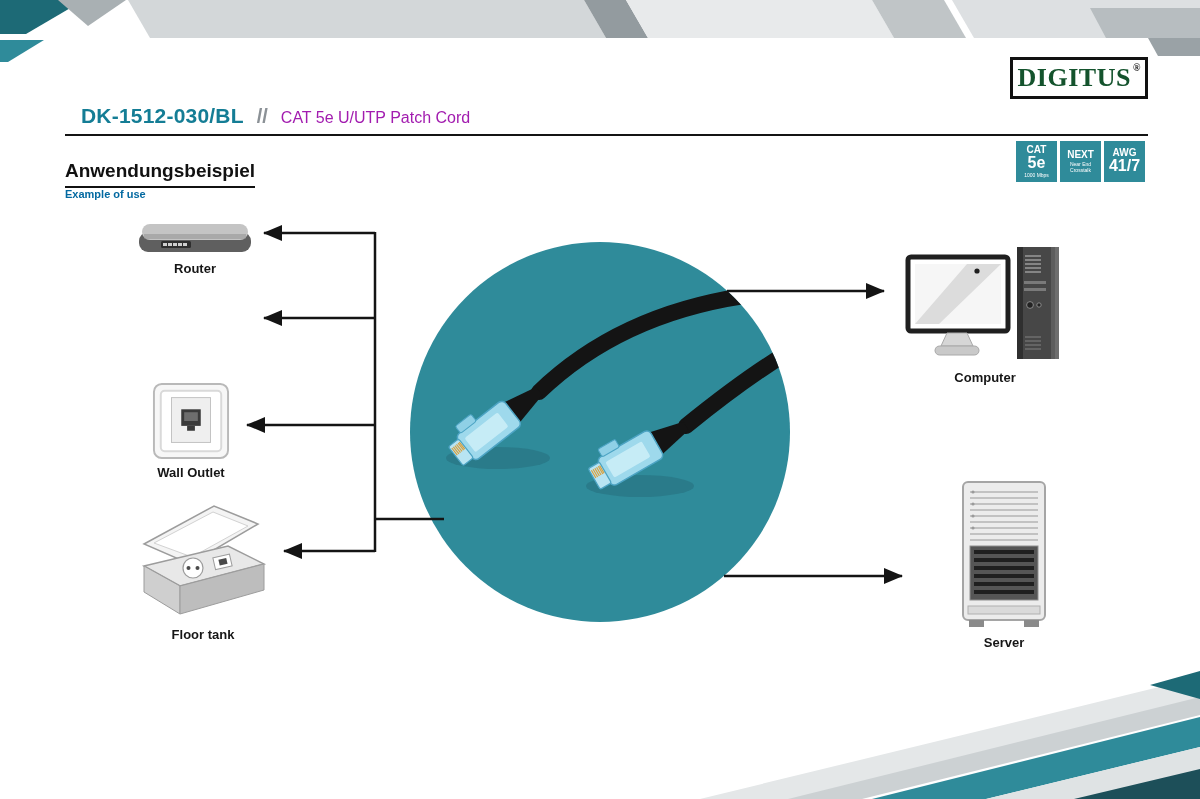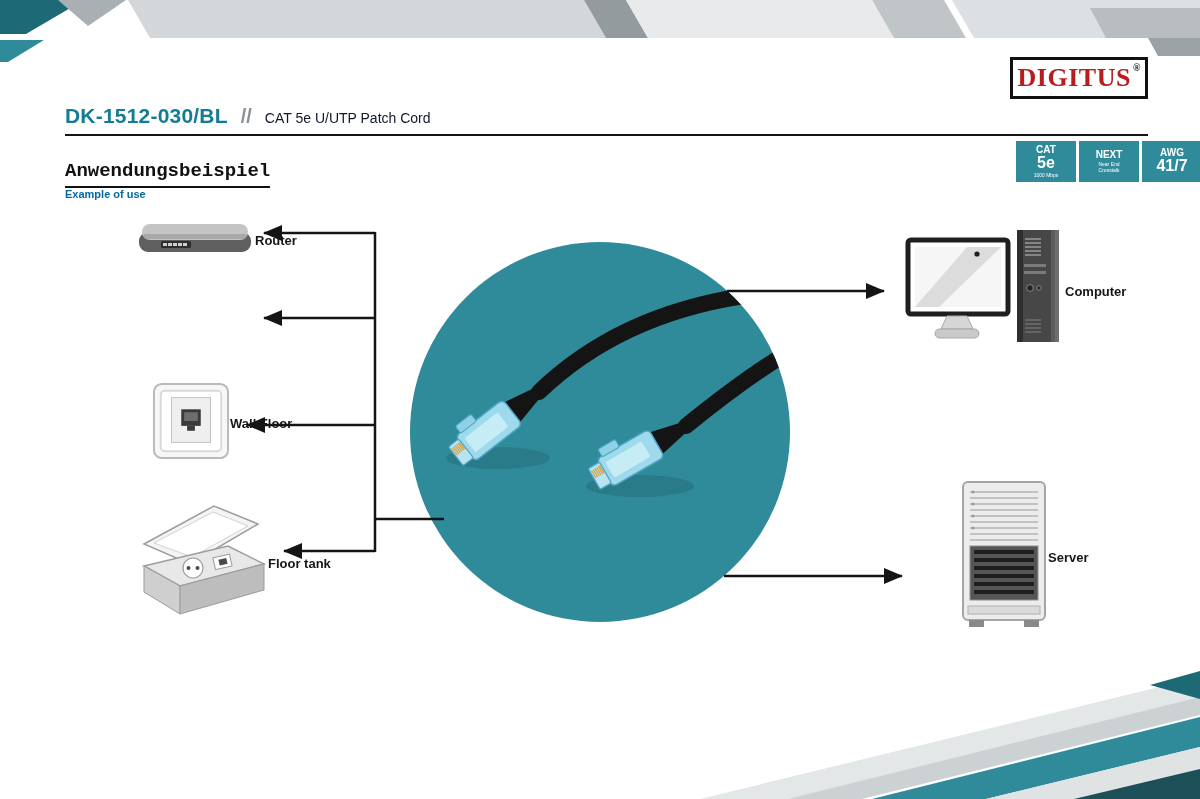--- a/index.html
+++ b/index.html
@@ -9,43 +9,43 @@
   }
   
   #topdeco{position:absolute;top:0;left:0;}
   #botdeco{position:absolute;bottom:0;left:0;}
   
   .logo-box{
     position:absolute;left:1010px;top:57px;width:138px;height:42px;
     border:3px solid #111;display:flex;align-items:center;justify-content:center;
     background:#fff;box-sizing:border-box;
   }
-  .logo-text{font-family:"Liberation Serif", serif;font-weight:700;font-size:26px;letter-spacing:0.5px;color:#b91c1c;}
+  .logo-text{font-family:"Liberation Serif", serif;font-weight:700;font-size:26px;letter-spacing:0.5px;color:#14532d;}
   .logo-reg{font-family:"Liberation Serif", serif;font-size:10px;font-weight:700;align-self:flex-start;margin:2px 0 0 2px;color:#0d0d0d;}
   
   .header-row{position:absolute;left:65px;top:104px;display:flex;align-items:baseline;gap:13px;}
-  .header-model{color:#147d95;font-weight:700;font-size:21px;letter-spacing:0.2px;}
+  .header-model{color:#147d95;font-weight:700;font-size:21px;letter-spacing:0.2px;margin-left:16px;}
   .header-sep{color:#8b9196;font-weight:700;font-size:20px;}
-  .header-title{color:#0f172a;font-size:14px;}
+  .header-title{color:#a21caf;font-size:16px;}
   .header-rule{position:absolute;left:65px;top:134px;width:1083px;height:2px;background:#141414;}
   
   .badges{position:absolute;left:1016px;top:141px;display:flex;gap:3px;}
   .badge{
-    width:60px;height:41px;background:#2f8b9a;color:#fff;display:flex;flex-direction:column;
+    width:41px;height:41px;background:#2f8b9a;color:#fff;display:flex;flex-direction:column;
     align-items:center;justify-content:center;text-align:center;line-height:1.05;
   }
   .badge .b1{font-size:10px;font-weight:700;}
   .badge .b2{font-size:16px;font-weight:700;}
   .badge .b3{font-size:5px;margin-top:1px;}
   
   .section{position:absolute;left:65px;top:160px;}
-  .section-de{font-size:19px;font-weight:700;color:#111;border-bottom:2.5px solid #111;padding-bottom:4px;display:inline-block;font-family:Liberation Mono, monospace;}
+  .section-de{font-size:19px;font-weight:700;color:#111;border-bottom:2.5px solid #111;padding-bottom:4px;display:inline-block;}
   .section-en{font-size:11px;font-weight:700;color:#0369a1;margin-top:0;}
   
-  .dev{position:absolute;display:flex;flex-direction:row;align-items:center;justify-content:space-between;}
+  .dev{position:absolute;display:flex;flex-direction:column;align-items:center;justify-content:space-between;}
   .dev-label{font-weight:700;font-size:13px;color:#161616;margin-top:5px;white-space:nowrap;}
   
   #circle{position:absolute;left:410px;top:242px;}
   
   #arrows{position:absolute;left:0;top:0;pointer-events:none;}
 </style>
 </head>
 <body>
 
 <div class="canvas">
@@ -125,42 +125,42 @@
 
   <div class="dev" style="left:152px;top:382px;">
     <svg width="78" height="78" viewBox="0 0 80 80">
       <rect x="2" y="2" width="76" height="76" rx="8" fill="#f7f7f7" stroke="#b9b9b9" stroke-width="2"></rect>
       <rect x="9" y="9" width="62" height="62" rx="4" fill="#ffffff" stroke="#d9d9d9" stroke-width="2"></rect>
       <rect x="20" y="16" width="40" height="46" fill="#efefef" stroke="#c2c2c2"></rect>
       <rect x="30" y="28" width="20" height="17" fill="#3a3a3a"></rect>
       <rect x="36" y="45" width="8" height="5" fill="#3a3a3a"></rect>
       <rect x="33" y="31" width="14" height="9" fill="#6d6d6d"></rect>
     </svg>
-    <div class="dev-label">Wall Floor</div>
+    <div class="dev-label">Wall Outlet</div>
   </div>
 
   <div class="dev" style="left:138px;top:500px;">
     <svg width="130" height="122" viewBox="0 0 130 122">
       <polygon points="6,44 76,6 120,24 52,64" fill="#f4f4f4" stroke="#9c9c9c" stroke-width="1.5"></polygon>
       <polygon points="16,43 75,12 110,26 54,57" fill="#ffffff" stroke="#d2d2d2" stroke-width="1"></polygon>
       <polygon points="6,66 90,46 126,64 42,86" fill="#e8e8e8" stroke="#9c9c9c" stroke-width="1.5"></polygon>
       <polygon points="6,66 42,86 42,114 6,92" fill="#cfcfcf" stroke="#9c9c9c" stroke-width="1"></polygon>
       <polygon points="42,86 126,64 126,90 42,114" fill="#bdbdbd" stroke="#9c9c9c" stroke-width="1"></polygon>
       <circle cx="55" cy="68" r="10" fill="#ffffff" stroke="#9c9c9c" stroke-width="1.2"></circle>
       <circle cx="50.5" cy="68" r="2" fill="#4a4a4a"></circle>
         <circle cx="59.5" cy="68" r="2" fill="#4a4a4a"></circle>
       <g transform="rotate(-13 84 62)">
         <rect x="76" y="56" width="17" height="12" fill="#ffffff" stroke="#9c9c9c"></rect>
         <rect x="81" y="59" width="8" height="6" fill="#4a4a4a"></rect>
       </g>
     </svg>
     <div class="dev-label">Floor tank</div>
   </div>
 
-  <div class="dev" style="left:905px;top:230px;">
+  <div class="dev" style="left:905px;top:247px;">
     <svg width="160" height="118" viewBox="0 0 160 118">
       <rect x="3" y="10" width="100" height="74" rx="3" fill="#ffffff" stroke="#1f1f1f" stroke-width="5"></rect>
       <rect x="10" y="17" width="86" height="60" fill="#f6f6f6"></rect>
       <polygon points="10,77 62,17 96,17 34,77" fill="#dcdcdc"></polygon>
       <circle cx="72" cy="24" r="2.6" fill="#1f1f1f"></circle>
       <polygon points="42,86 62,86 68,99 36,99" fill="#d6d6d6" stroke="#a8a8a8"></polygon>
       <rect x="30" y="99" width="44" height="9" rx="4.5" fill="#c9c9c9" stroke="#a8a8a8"></rect>
       <rect x="112" y="0" width="42" height="112" fill="#474747"></rect>
       <rect x="112" y="0" width="6" height="112" fill="#2f2f2f"></rect>
       <rect x="146" y="0" width="8" height="112" fill="#5d5d5d"></rect>

